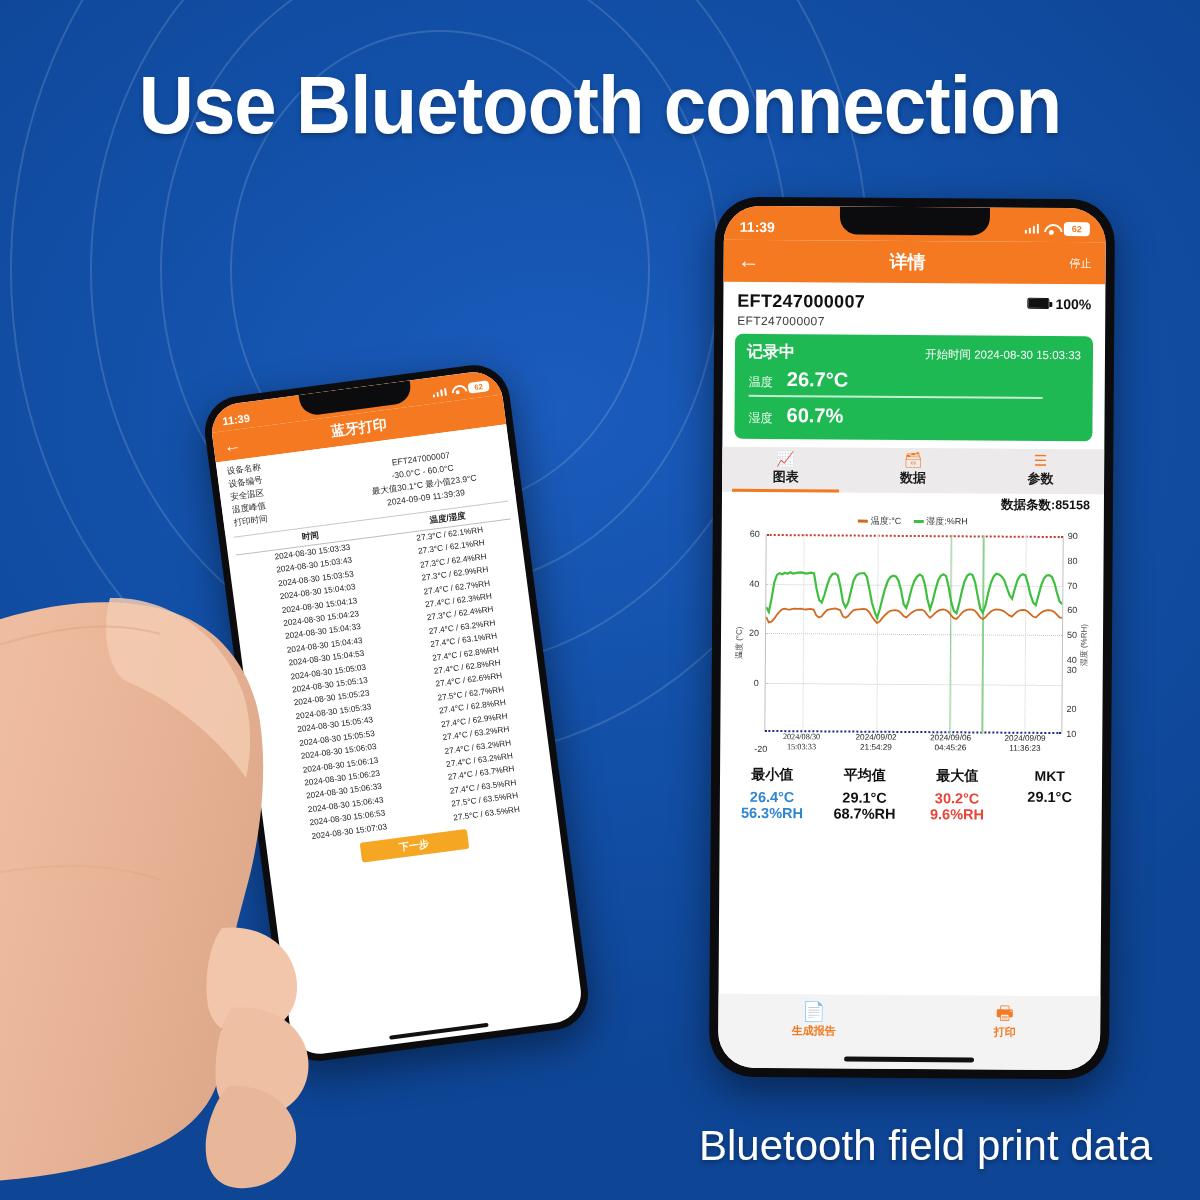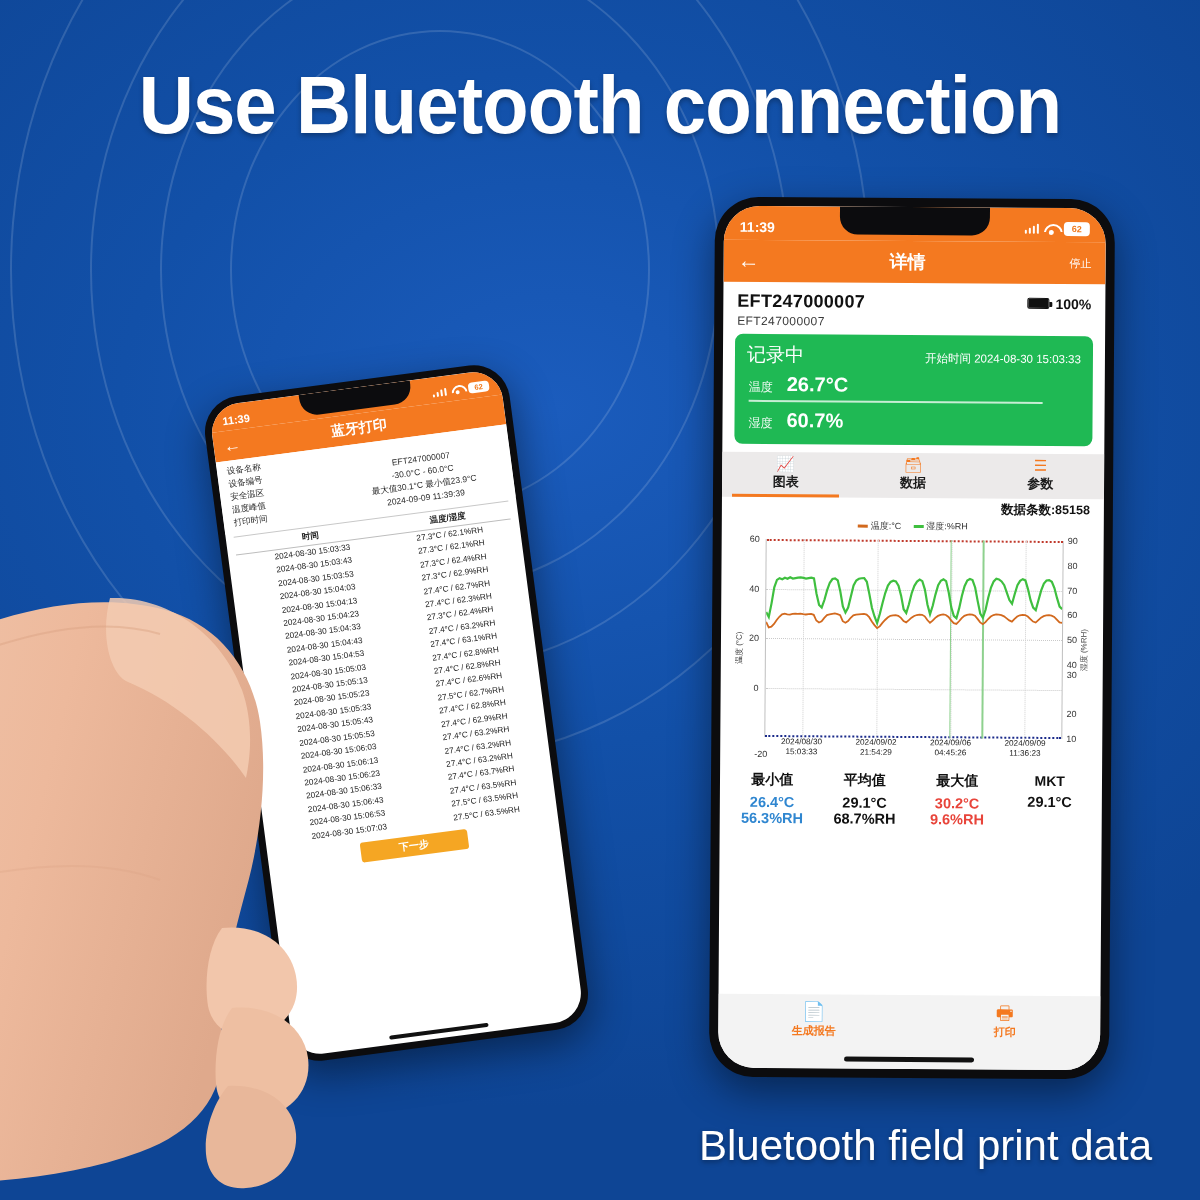--- a/index.html
+++ b/index.html
@@ -131,21 +131,21 @@
   }
   .batt-glyph::after{ content:""; position:absolute; right:-4px; top:3px; width:3px;height:5px;background:#111;border-radius:0 1px 1px 0;}
   .batt-pct{ font-size:14px;font-weight:bold;color:#111; }
   #r-devsub{ padding:0 14px 6px 14px; font-size:12px; color:#3a3a3a; letter-spacing:0.4px;}
 
   #r-greencard{
     margin:0 12px; background:#1fb954; border-radius:8px;
     padding:8px 12px 10px 12px; color:#fff;
   }
   #r-greencard .gc-head{ display:flex; align-items:baseline; justify-content:space-between; }
-  .gc-title{ font-size:19px; font-weight:normal; }
+  .gc-title{ font-size:16px; font-weight:bold; }
   .gc-start{ font-size:11.5px; }
   .gc-row{ display:flex; align-items:baseline; gap:14px; padding:5px 2px 2px 2px;}
   .gc-lab{ font-size:12px; opacity:0.95; }
   .gc-val{ font-size:20px; font-weight:bold; }
   .gc-divider{ height:2px; background:rgba(255,255,255,0.75); margin:2px 2px 2px 2px; width:88%;}
 
   #r-tabs{
     display:flex; background:#eceaea; margin-top:8px;
     border-bottom:0; position:relative;
   }
@@ -384,21 +384,21 @@
             <div class="vgrid" style="left: 62.5%;"></div>
             <div class="vgrid" style="left: 87.5%;"></div>
             <div class="marker-line" style="left: 62%;"></div>
             <div class="marker-line" style="left: 73%;"></div>
             <svg viewBox="0 0 1000 1000" preserveAspectRatio="none" style="position: absolute; inset: 0px; width: 100%; height: 100%;">
               <polyline points="0.0,418.8 8.9,446.3 17.9,442.5 26.8,428.8 35.7,408.8 44.6,392.5 53.6,380.0 62.5,376.3 71.4,380.0 80.4,381.3 89.3,377.5 98.2,376.3 107.1,377.5 116.1,376.3 125.0,378.7 133.9,380.0 142.9,377.5 151.8,376.3 160.7,381.3 169.6,410.0 178.6,420.0 187.5,413.8 196.4,396.3 205.4,382.5 214.3,378.7 223.2,376.3 232.1,373.8 241.1,377.5 250.0,382.5 258.9,412.5 267.9,420.0 276.8,411.3 285.7,395.0 294.6,382.5 303.6,378.7 312.5,377.5 321.4,376.3 330.4,375.0 339.3,378.7 348.2,391.3 357.1,412.5 366.1,431.3 375.0,446.3 383.9,437.5 392.9,420.0 401.8,405.0 410.7,392.5 419.6,383.8 428.6,381.3 437.5,380.0 446.4,383.8 455.4,393.8 464.3,410.0 473.2,416.3 482.1,405.0 491.1,392.5 500.0,383.8 508.9,378.7 517.9,376.3 526.8,377.5 535.7,385.0 544.6,403.7 553.6,417.5 562.5,406.3 571.4,392.5 580.4,382.5 589.3,377.5 598.2,375.0 607.1,377.5 616.1,387.5 625.0,405.0 633.9,418.8 642.9,422.5 651.8,408.8 660.7,392.5 669.6,381.3 678.6,376.3 687.5,373.8 696.4,375.0 705.4,380.0 714.3,396.3 723.2,413.8 732.1,422.5 741.1,412.5 750.0,396.3 758.9,383.8 767.9,376.3 776.8,372.5 785.7,373.8 794.6,376.3 803.6,382.5 812.5,392.5 821.4,402.5 830.4,408.8 839.3,395.0 848.2,382.5 857.1,376.3 866.1,373.8 875.0,375.0 883.9,382.5 892.9,395.0 901.8,407.5 910.7,412.5 919.6,400.0 928.6,387.5 937.5,380.0 946.4,376.3 955.4,375.0 964.3,377.5 973.2,383.8 982.1,397.5 991.1,411.3 1000.0,413.8" fill="none" stroke="#d2691e" stroke-width="7" vector-effect="non-scaling-stroke" style="stroke-width: 1.8px;"></polyline>
               <polyline points="0.0,368.8 8.9,393.8 17.9,325.0 26.8,243.8 35.7,206.3 44.6,197.5 53.6,202.5 62.5,195.0 71.4,200.0 80.4,192.5 89.3,198.8 98.2,196.3 107.1,193.8 116.1,192.5 125.0,195.0 133.9,198.8 142.9,196.3 151.8,193.8 160.7,197.5 169.6,275.0 178.6,331.3 187.5,343.8 196.4,306.3 205.4,256.3 214.3,218.8 223.2,200.0 232.1,196.3 241.1,206.3 250.0,262.5 258.9,337.5 267.9,368.8 276.8,343.8 285.7,287.5 294.6,231.3 303.6,206.3 312.5,197.5 321.4,195.0 330.4,193.8 339.3,212.5 348.2,275.0 357.1,343.8 366.1,387.5 375.0,421.3 383.9,375.0 392.9,318.8 401.8,268.8 410.7,231.3 419.6,212.5 428.6,206.3 437.5,210.0 446.4,231.3 455.4,281.3 464.3,350.0 473.2,368.8 482.1,325.0 491.1,268.8 500.0,231.3 508.9,210.0 517.9,200.0 526.8,207.5 535.7,250.0 544.6,325.0 553.6,375.0 562.5,331.3 571.4,275.0 580.4,227.5 589.3,205.0 598.2,197.5 607.1,206.3 616.1,262.5 625.0,337.5 633.9,381.3 642.9,393.8 651.8,343.8 660.7,281.3 669.6,231.3 678.6,202.5 687.5,195.0 696.4,200.0 705.4,237.5 714.3,306.3 723.2,368.8 732.1,390.0 741.1,350.0 750.0,287.5 758.9,237.5 767.9,206.3 776.8,192.5 785.7,196.3 794.6,206.3 803.6,225.0 812.5,262.5 821.4,300.0 830.4,318.8 839.3,268.8 848.2,225.0 857.1,202.5 866.1,193.8 875.0,200.0 883.9,243.8 892.9,300.0 901.8,337.5 910.7,350.0 919.6,300.0 928.6,250.0 937.5,215.0 946.4,200.0 955.4,197.5 964.3,206.3 973.2,237.5 982.1,287.5 991.1,331.3 1000.0,343.8" fill="none" stroke="#3fbf3f" stroke-width="9" vector-effect="non-scaling-stroke" style="stroke-width: 2.2px;"></polyline>
             </svg>
           </div>
         <div id="xticks">
-            <div class="xtick" style="left: 12.5%;">2024/08/30<br>15:03:33</div>
+            <div class="xtick" style="left: 12.5%; font-family: Liberation Serif, serif;">2024/08/30<br>15:03:33</div>
             <div class="xtick" style="left: 37.5%;">2024/09/02<br>21:54:29</div>
             <div class="xtick" style="left: 62.5%;">2024/09/06<br>04:45:26</div>
             <div class="xtick" style="left: 87.5%;">2024/09/09<br>11:36:23</div>
           </div>
       </div>
     </div>
 
     <div id="r-stats">
         <div class="stat">
           <div class="s-label">最小值</div>

